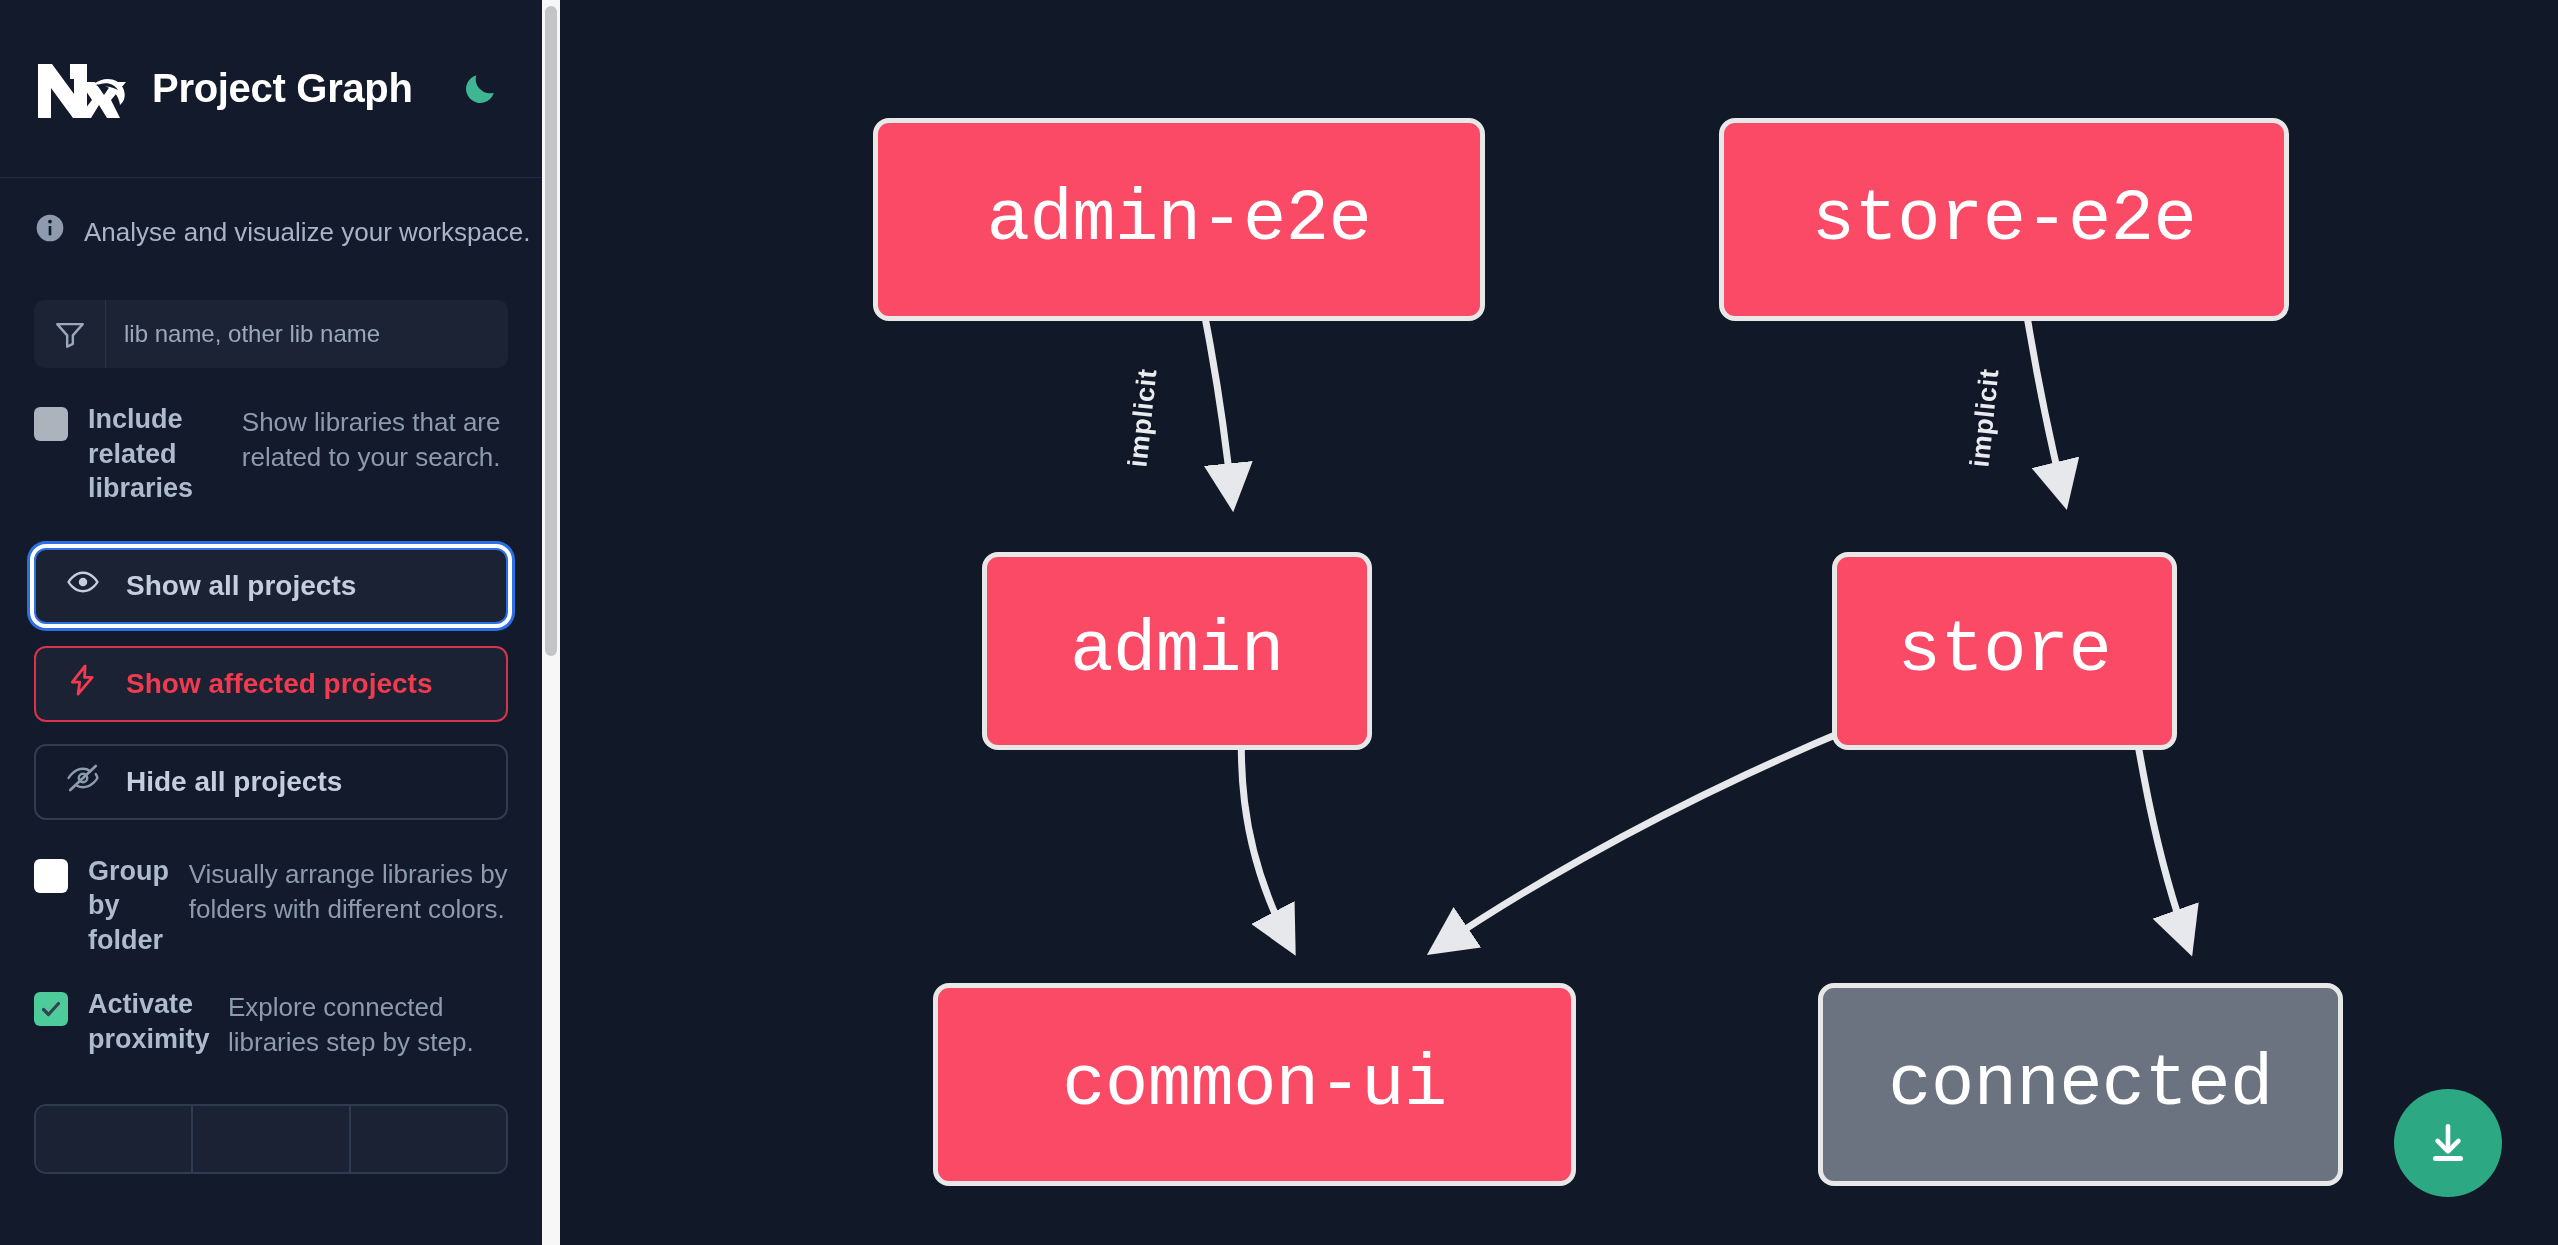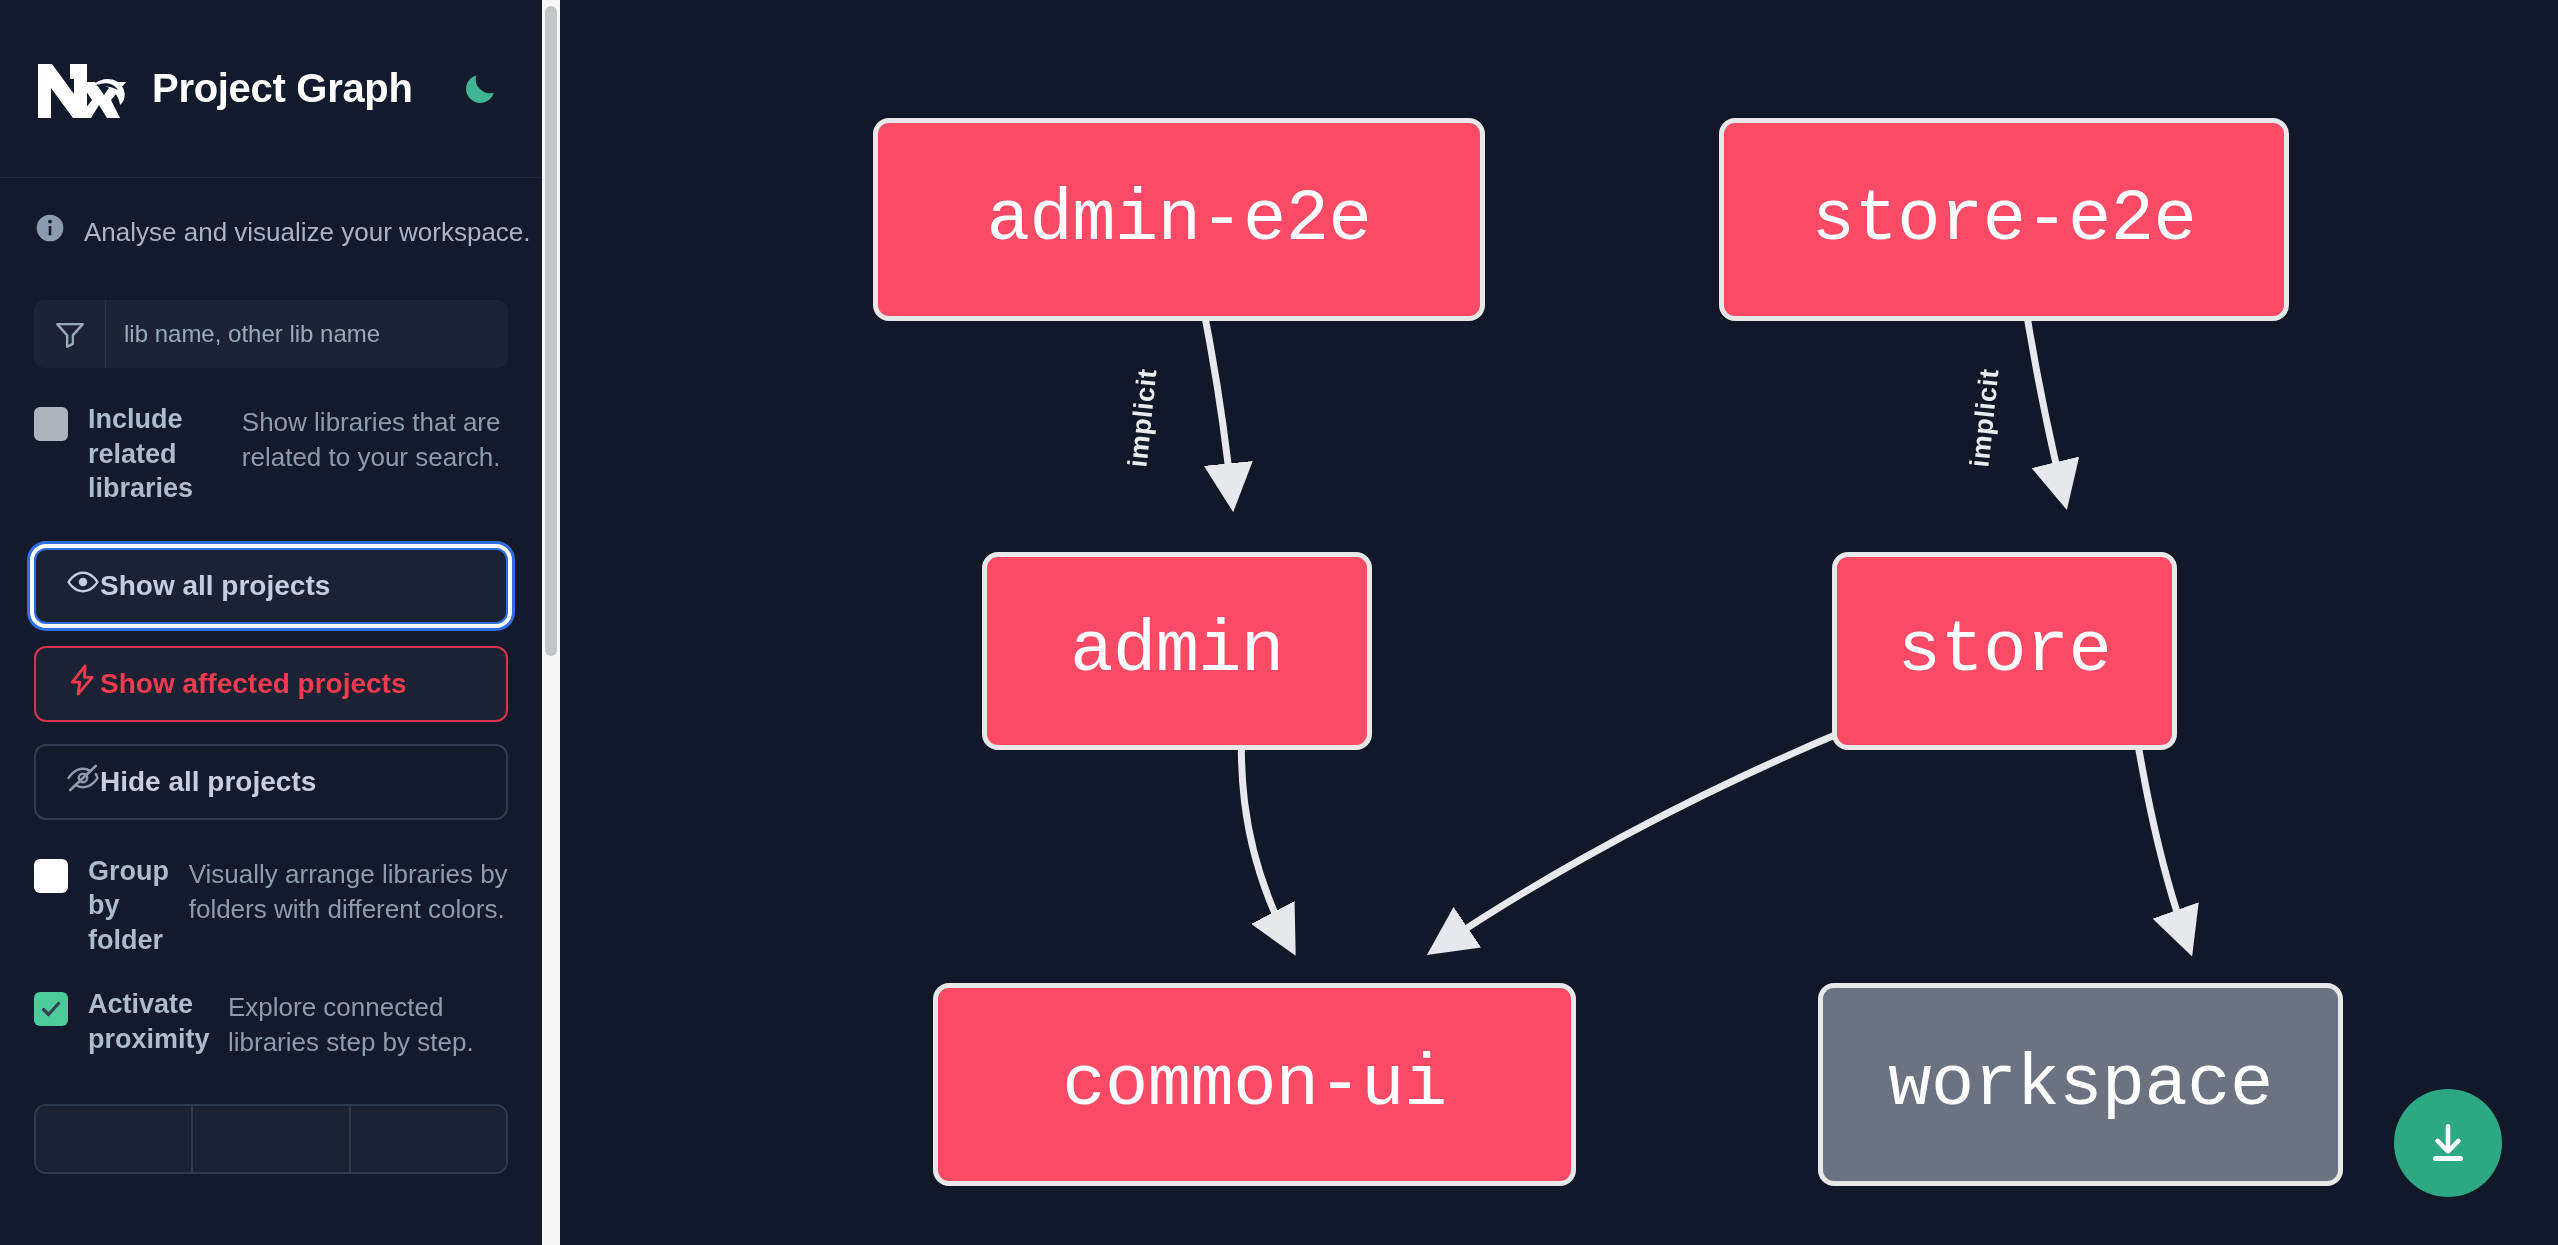--- a/index.html
+++ b/index.html
@@ -129,20 +129,21 @@
     max-width: 450px;
     margin-top: 3px;
   }
 
   .btn-stack { padding: 42px 34px 0 34px; display: flex; flex-direction: column; gap: 22px; }
   .gbtn {
     height: 76px;
     border-radius: 12px;
     display: flex;
     align-items: center;
+    gap: 26px;
     padding: 0 30px;
     font-size: 28px;
     font-weight: 700;
     cursor: pointer;
     background: #1A2234;
     border: 2px solid #2E3A50;
     color: #C4CEDC;
     font-family: "Liberation Sans", sans-serif;
   }
   .gbtn.focus {
@@ -399,21 +400,21 @@
 
     <div class="node" style="left:1272px; top:552px; width:345px; height:198px;">
       <span>store</span>
     </div>
 
     <div class="node" style="left:373px; top:983px; width:643px; height:203px;">
       <span>common-ui</span>
     </div>
 
     <div class="node gray" style="left:1258px; top:983px; width:525px; height:203px;">
-      <span>workspace</span>
+      <span>connected</span>
     </div>
 
     <span class="edge-label" style="left:583px; top:418px; transform: translate(-50%,-50%) rotate(-84deg);">implicit</span>
 
     <span class="edge-label" style="left:1425px; top:418px; transform: translate(-50%,-50%) rotate(-84deg);">implicit</span>
 
     <button class="fab">
       <svg width="50" height="50" viewBox="0 0 24 24" aria-hidden="true">
         <line x1="12" y1="4" x2="12" y2="15" stroke="#ffffff" stroke-width="2.2" stroke-linecap="round"></line>
         <path d="M7 11l5 5 5-5" fill="none" stroke="#ffffff" stroke-width="2.2" stroke-linecap="round" stroke-linejoin="round"></path>

